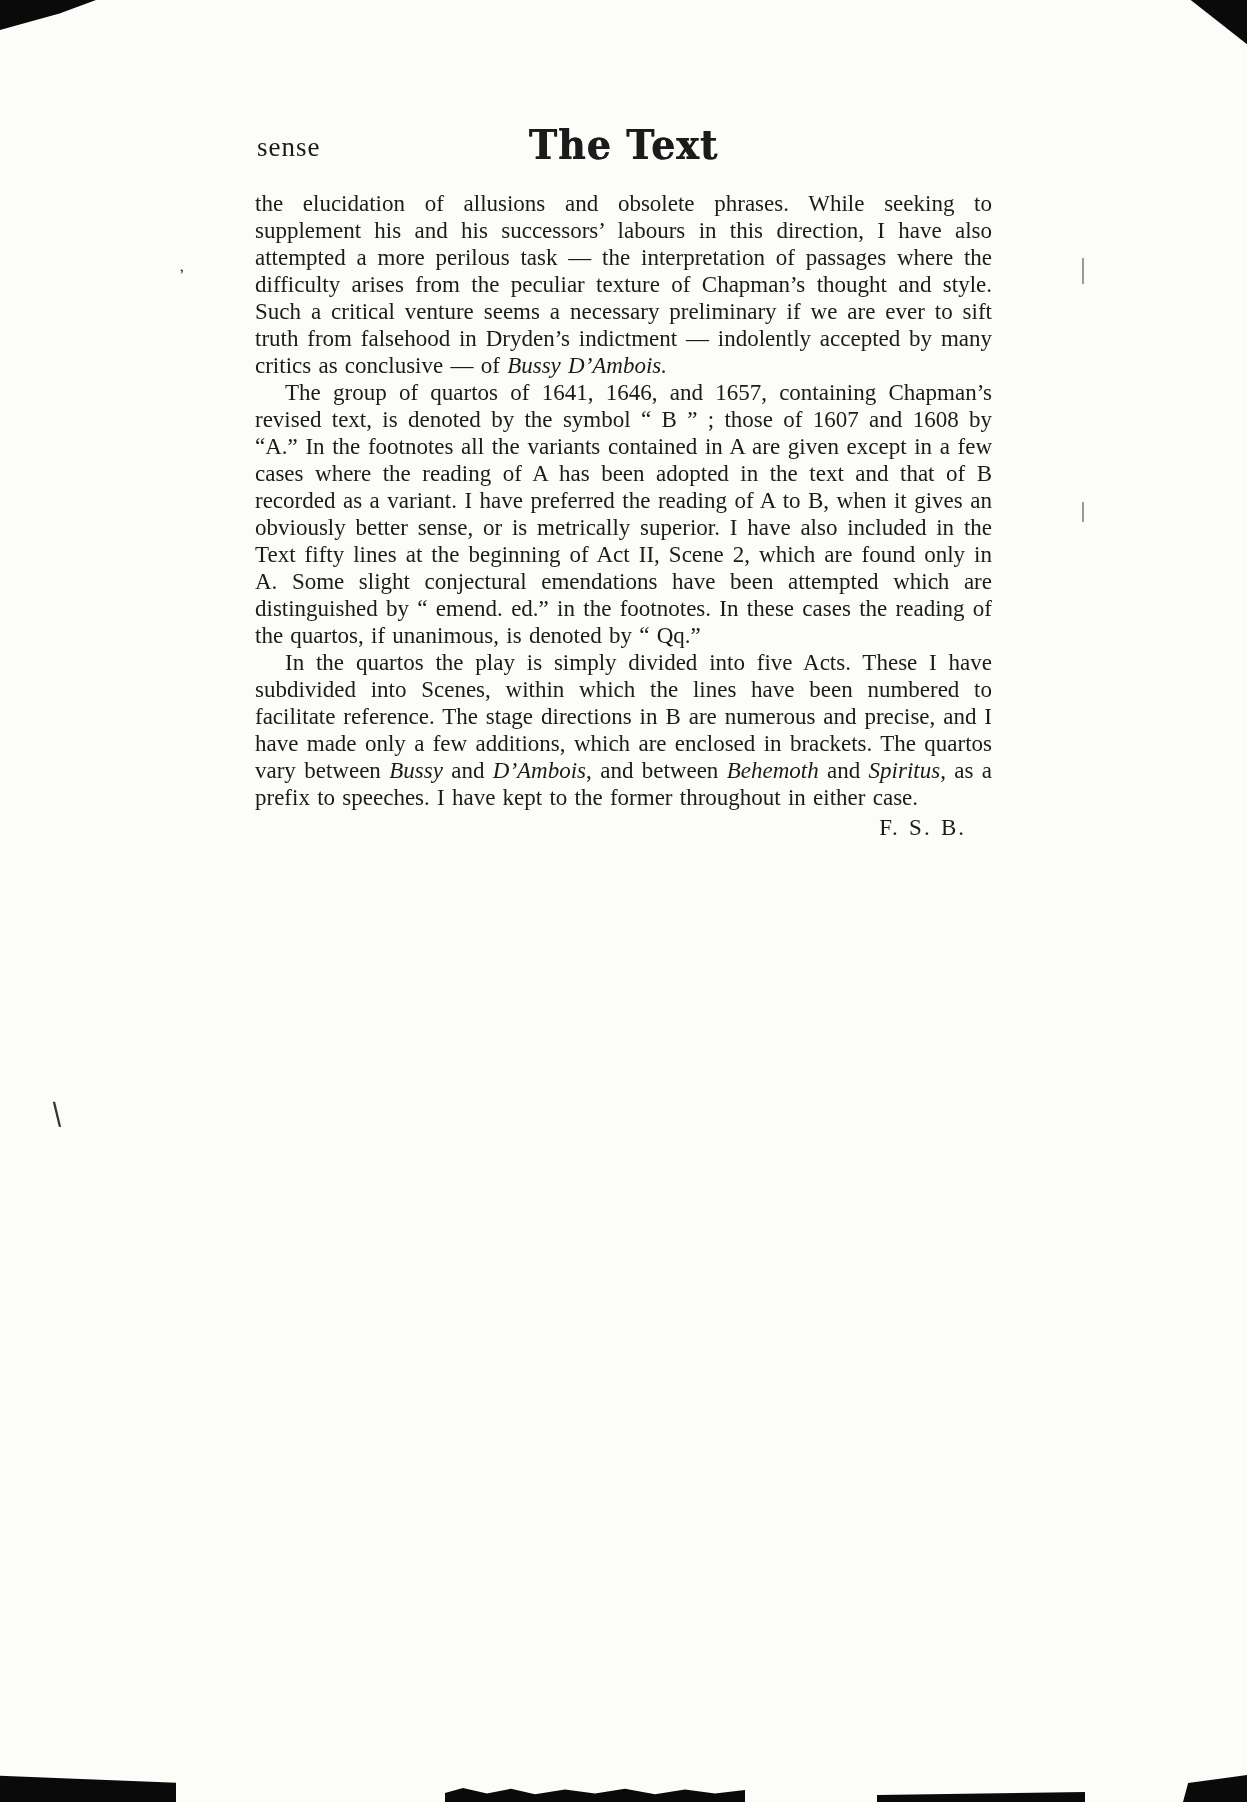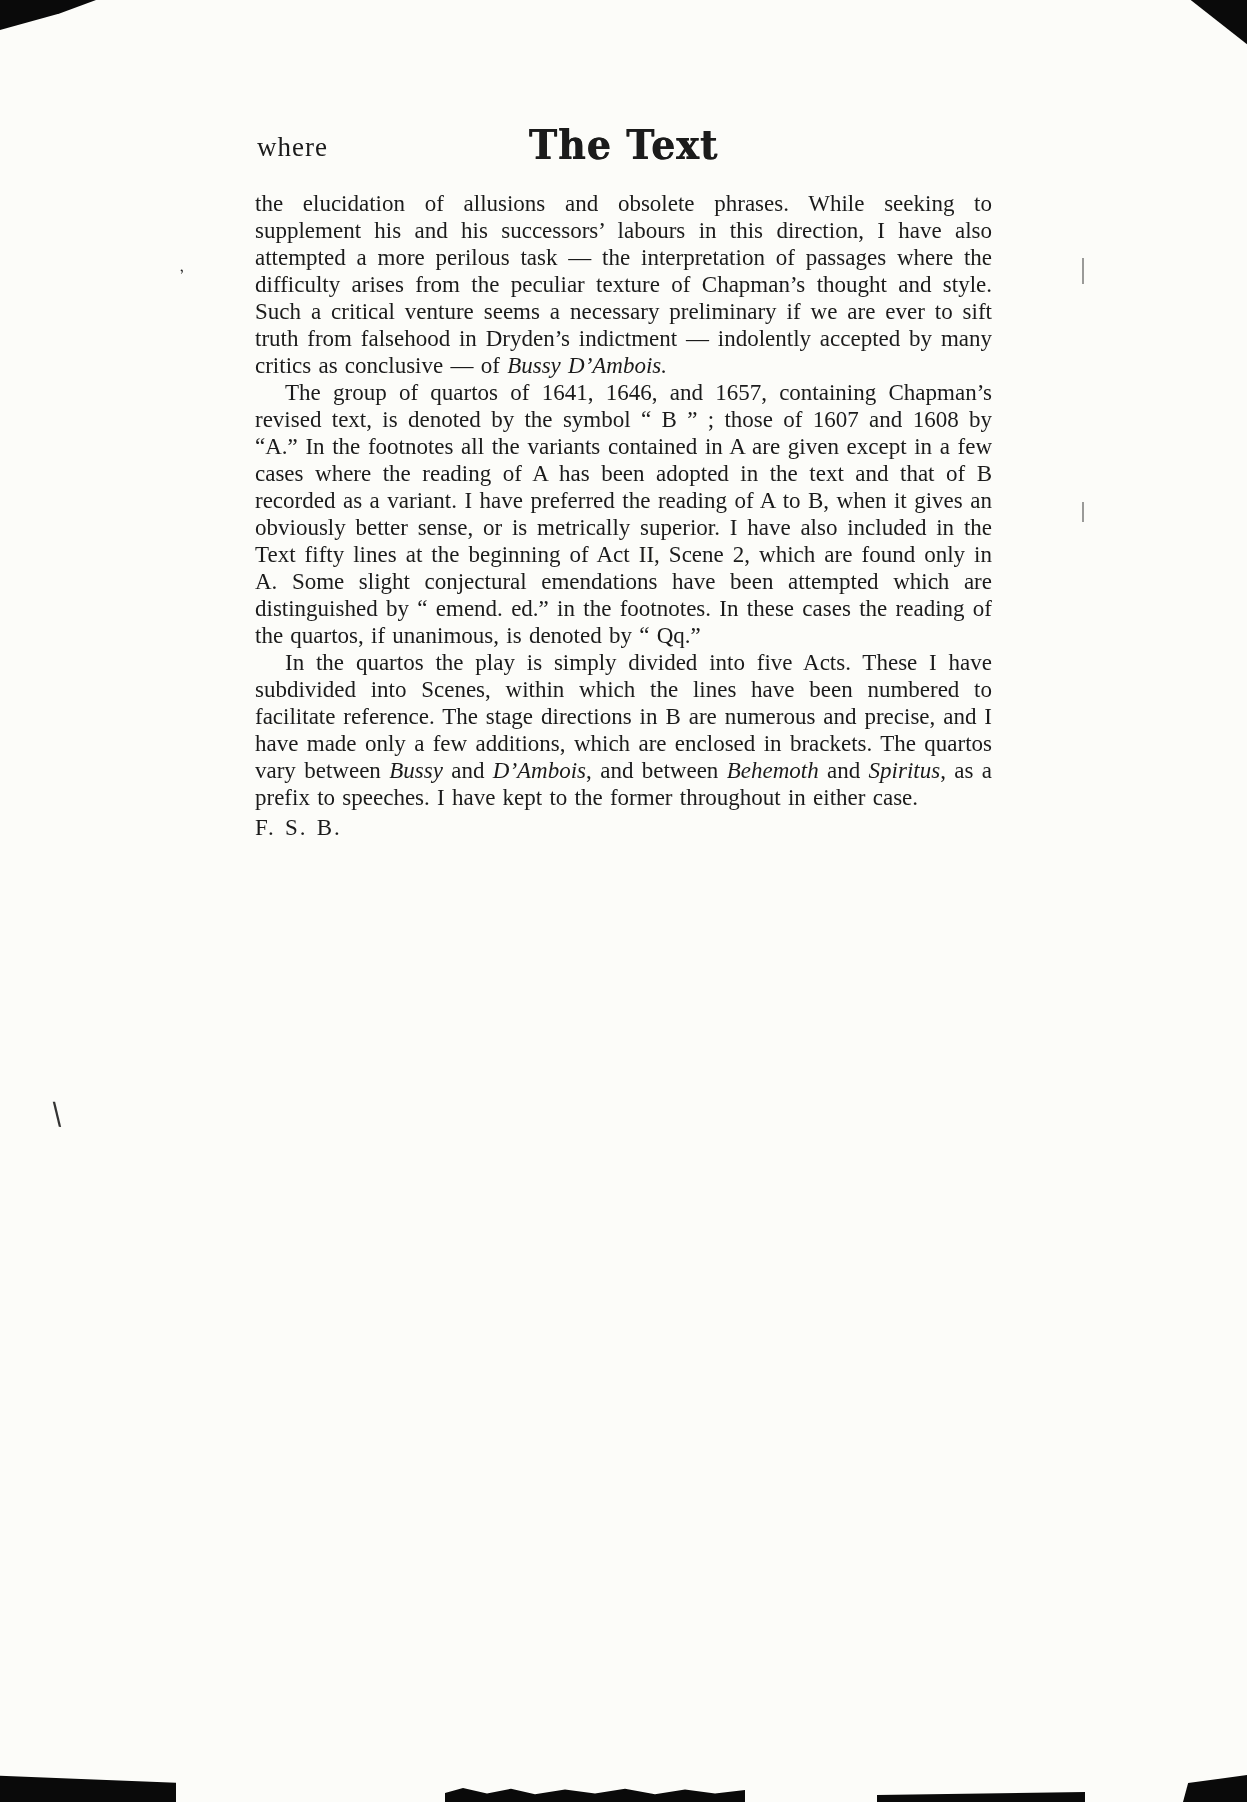--- a/index.html
+++ b/index.html
@@ -27,21 +27,21 @@
   .body-text {
     position:absolute; top:190px; left:255px; width:737px;
     font-size:23px; line-height:27px;
     text-align:justify;
     word-spacing:1.5px;
   }
   .para { margin:0; text-indent:30px; }
   .para.no-indent { text-indent:0; }
   .para em { font-style:italic; }
   .signature {
-    padding-right:26px; margin-top:3px;
+    text-align:right; padding-right:26px; margin-top:3px;
     font-size:23px; letter-spacing:2px;
   }
   
   .artifact { position:absolute; background:#0a0a0a; }
   .art-top-left {
     left:0; top:0; width:96px; height:30px;
     clip-path:polygon(0 0, 100% 0, 62% 45%, 0 100%);
   }
   .art-top-right {
     left:1183px; top:0; width:64px; height:48px;
@@ -86,21 +86,21 @@
   <div class="artifact art-bottom-left"></div>
   <div class="artifact art-bottom-center"></div>
   <div class="artifact art-bottom-right-bar"></div>
   <div class="artifact art-bottom-right-corner"></div>
   <span class="speck-apostrophe">’</span>
   <span class="speck-slash">\</span>
   <div class="edge-dash edge-dash-1"></div>
   <div class="edge-dash edge-dash-2"></div>
 
   <div class="header">
-    <span class="page-num">where</span>
+    <span class="page-num">sense</span>
     <span class="title">The Text</span>
   </div>
 
   <div class="body-text">
 
     <p class="para no-indent"><span>the elucidation of allusions and obsolete phrases.  While seeking to supplement his and his successors’ labours in this direction, I have also attempted a more perilous task — the interpretation of passages where the difficulty arises from the peculiar texture of Chapman’s thought and style.  Such a critical venture seems a necessary preliminary if we are ever to sift truth from falsehood in Dryden’s indictment — indolently accepted by many critics as conclusive — of </span><em>Bussy D’Ambois.</em></p>
 
     <p class="para"><span>The group of quartos of 1641, 1646, and 1657, containing Chapman’s revised text, is denoted by the symbol “ B ” ;  those of 1607 and 1608 by “A.”  In the footnotes all the variants contained in A are given except in a few cases where the reading of A has been adopted in the text and that of B recorded as a variant.  I have preferred the reading of A to B, when it gives an obviously better sense, or is metrically superior.  I have also included in the Text fifty lines at the beginning of Act II, Scene 2, which are found only in A.  Some slight conjectural emendations have been attempted which are distinguished by “ emend. ed.” in the footnotes.  In these cases the reading of the quartos, if unanimous, is denoted by “ Qq.”</span></p>
 
     <p class="para"><span>In the quartos the play is simply divided into five Acts.  These I have subdivided into Scenes, within which the lines have been numbered to facilitate reference.  The stage directions in B are numerous and precise, and I have made only a few additions, which are enclosed in brackets.  The quartos vary between </span><em>Bussy</em><span> and </span><em>D’Ambois</em><span>, and between </span><em>Behemoth</em><span> and </span><em>Spiritus</em><span>, as a prefix to speeches.  I have kept to the former throughout in either case.</span></p>

